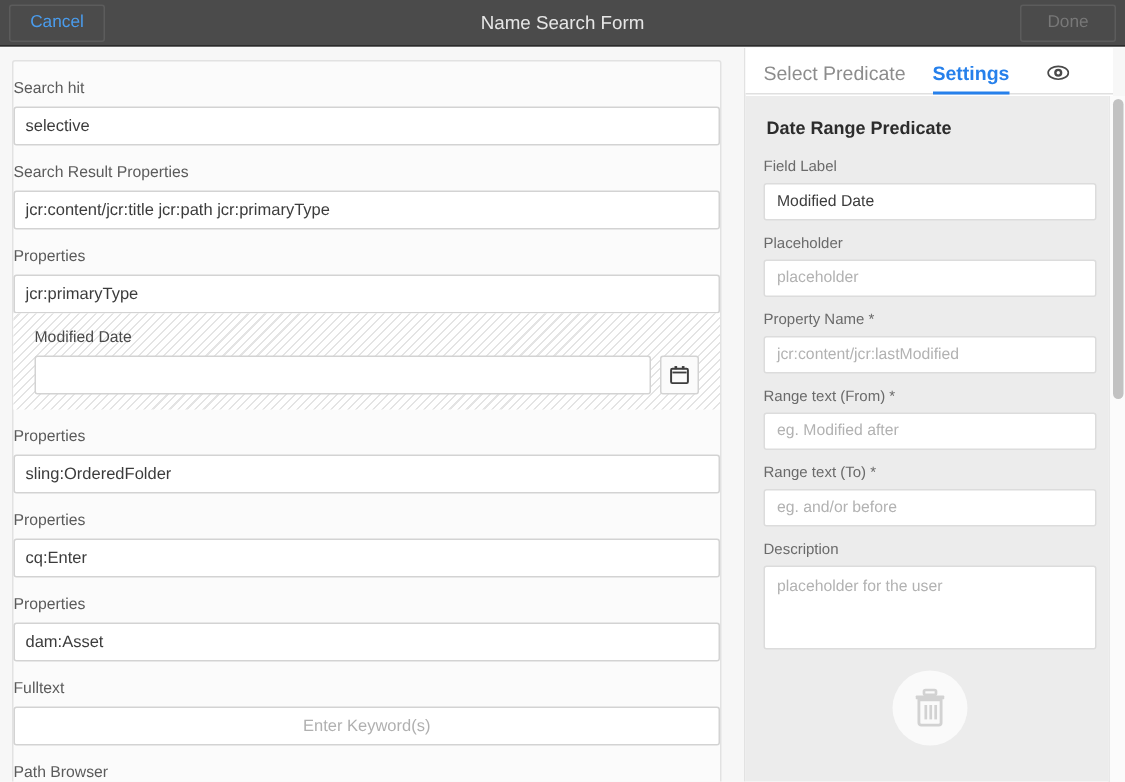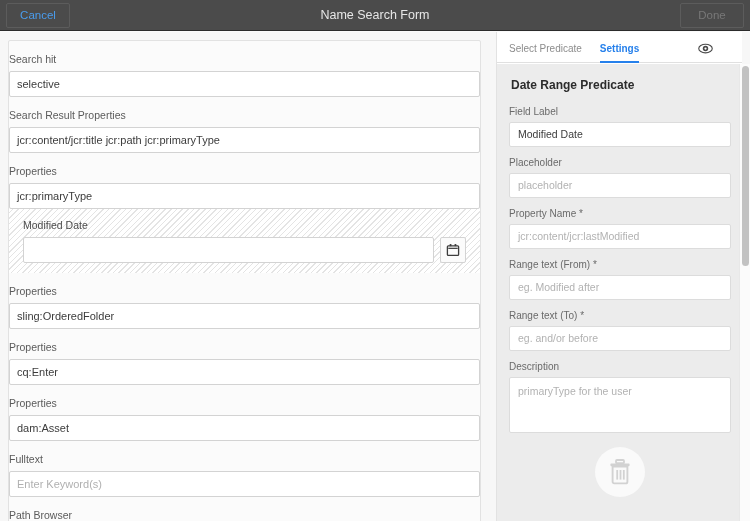--- a/index.html
+++ b/index.html
@@ -88,21 +88,21 @@
     background: #ffffff;
     border: 1px solid #d3d3d3;
     border-radius: 2px;
     font-size: 11px;
     color: #3c3c3c;
     line-height: 24px;
     padding: 0 7px;
     overflow: hidden;
     white-space: nowrap;
   }
-  .field-input.ph { color: #b0b0b0; }
+  .field-input.ph { color: #b0b0b0; text-align: center; }
 
   
   .field.selected {
     margin: 0;
     padding: 10px 14px 10px 14px;
     background-color: #ffffff;
     background-image: repeating-linear-gradient(
       -45deg,
       #ffffff 0px, #ffffff 3px,
       #e4e4e4 3px, #e4e4e4 4px
@@ -131,21 +131,21 @@
     position: relative;
     height: 31px;
     background: #ffffff;
     border-bottom: 1px solid #e0e0e0;
     padding-left: 12px;
   }
   .tab {
     display: inline-block;
     height: 31px;
     line-height: 33px;
-    font-size: 10px;
+    font-size: 13px;
     color: #8c8c8c;
     margin-right: 18px;
     cursor: pointer;
     position: relative;
   }
   .tab.active {
     color: #2680eb;
     font-weight: bold;
   }
   .tab.active::after {
@@ -335,21 +335,21 @@
           <div class="rfield">
             <div class="rfield-label">Range text (From) *</div>
             <div class="rfield-input ph">eg. Modified after</div>
           </div>
           <div class="rfield">
             <div class="rfield-label">Range text (To) *</div>
             <div class="rfield-input ph">eg. and/or before</div>
           </div>
           <div class="rfield">
             <div class="rfield-label">Description</div>
-            <div class="rfield-textarea">primaryType for the user</div>
+            <div class="rfield-textarea">placeholder for the user</div>
           </div>
         </div>
       <div class="trash-wrap">
         <div class="trash-btn">
           <svg width="26" height="28" viewBox="0 0 26 28">
             <rect x="9" y="2" width="8" height="3.2" rx="1" fill="none" stroke="#d2d2d2" stroke-width="1.8"></rect>
             <rect x="3.5" y="5.6" width="19" height="2.6" rx="0.6" fill="#d2d2d2"></rect>
             <path d="M5.6 8.6 h14.8 v15.2 a1.6 1.6 0 0 1 -1.6 1.6 h-11.6 a1.6 1.6 0 0 1 -1.6 -1.6 z" fill="none" stroke="#d2d2d2" stroke-width="1.9"></path>
             <rect x="9.3" y="12" width="1.8" height="9.6" fill="#d2d2d2"></rect>
             <rect x="12.6" y="12" width="1.8" height="9.6" fill="#d2d2d2"></rect>

